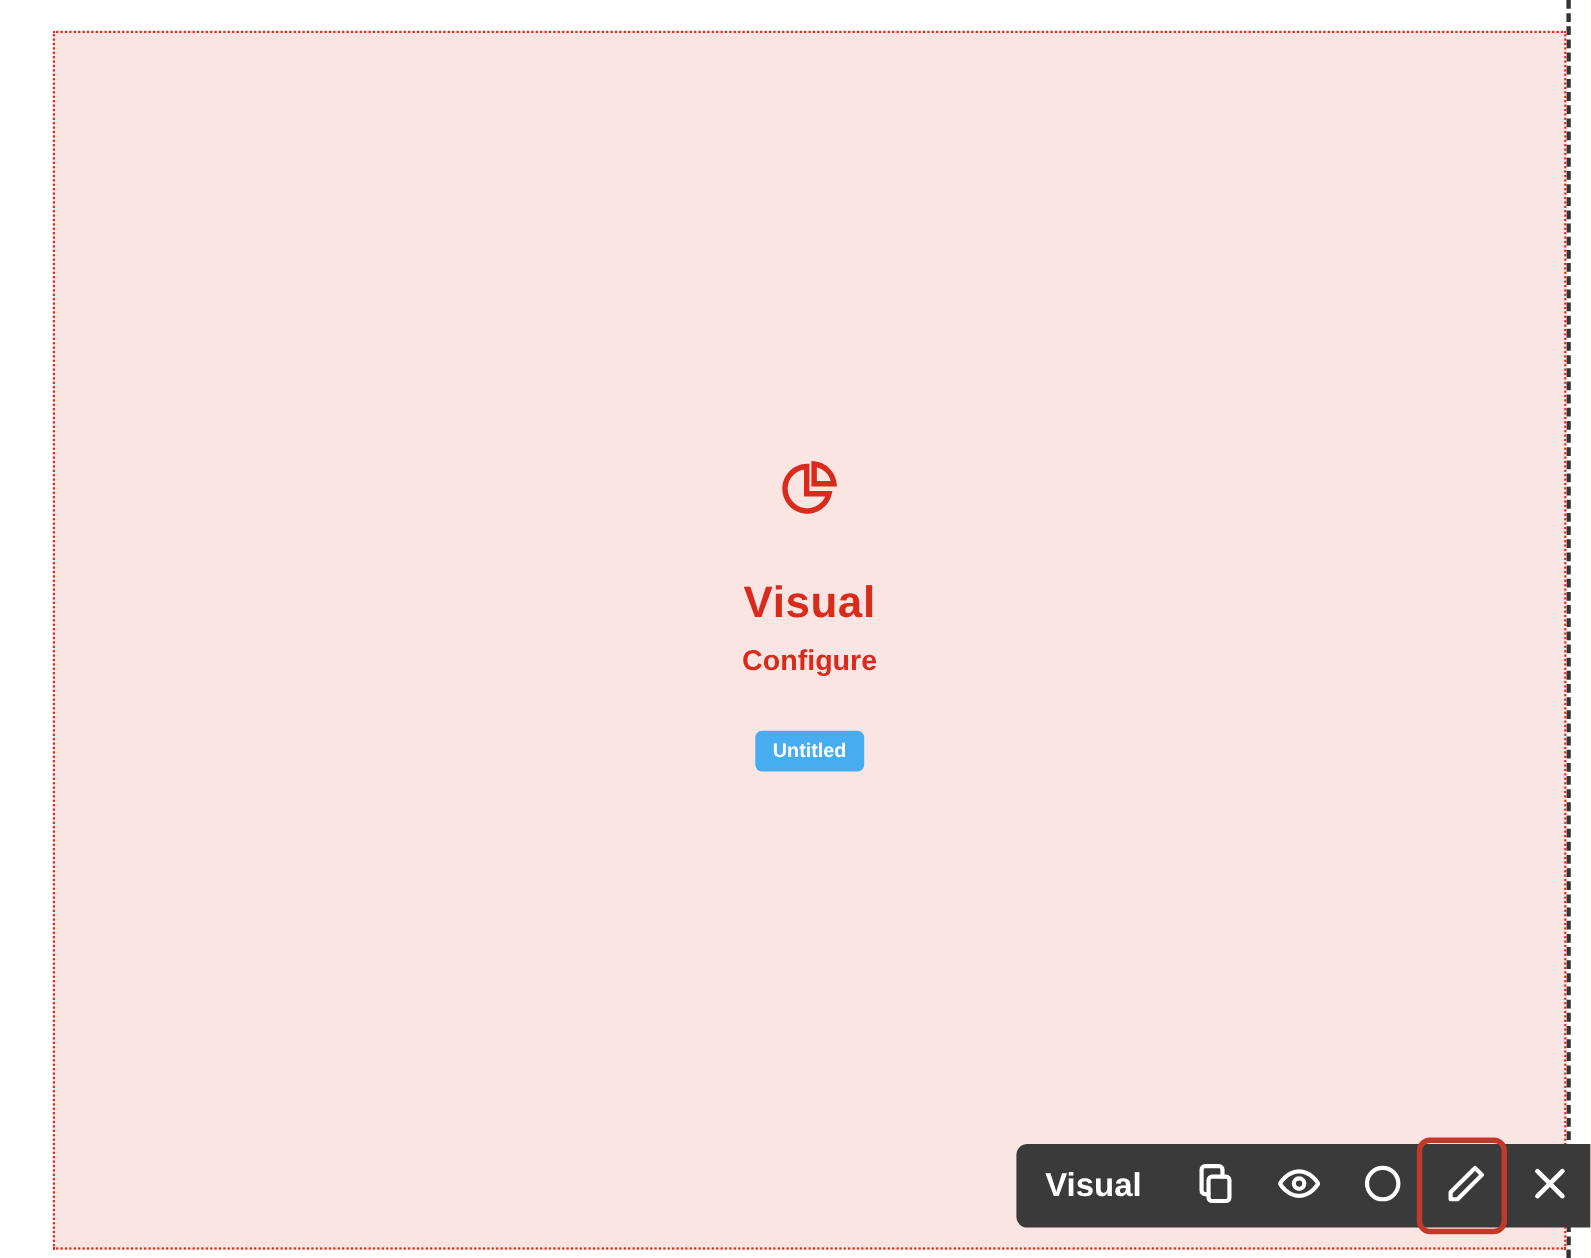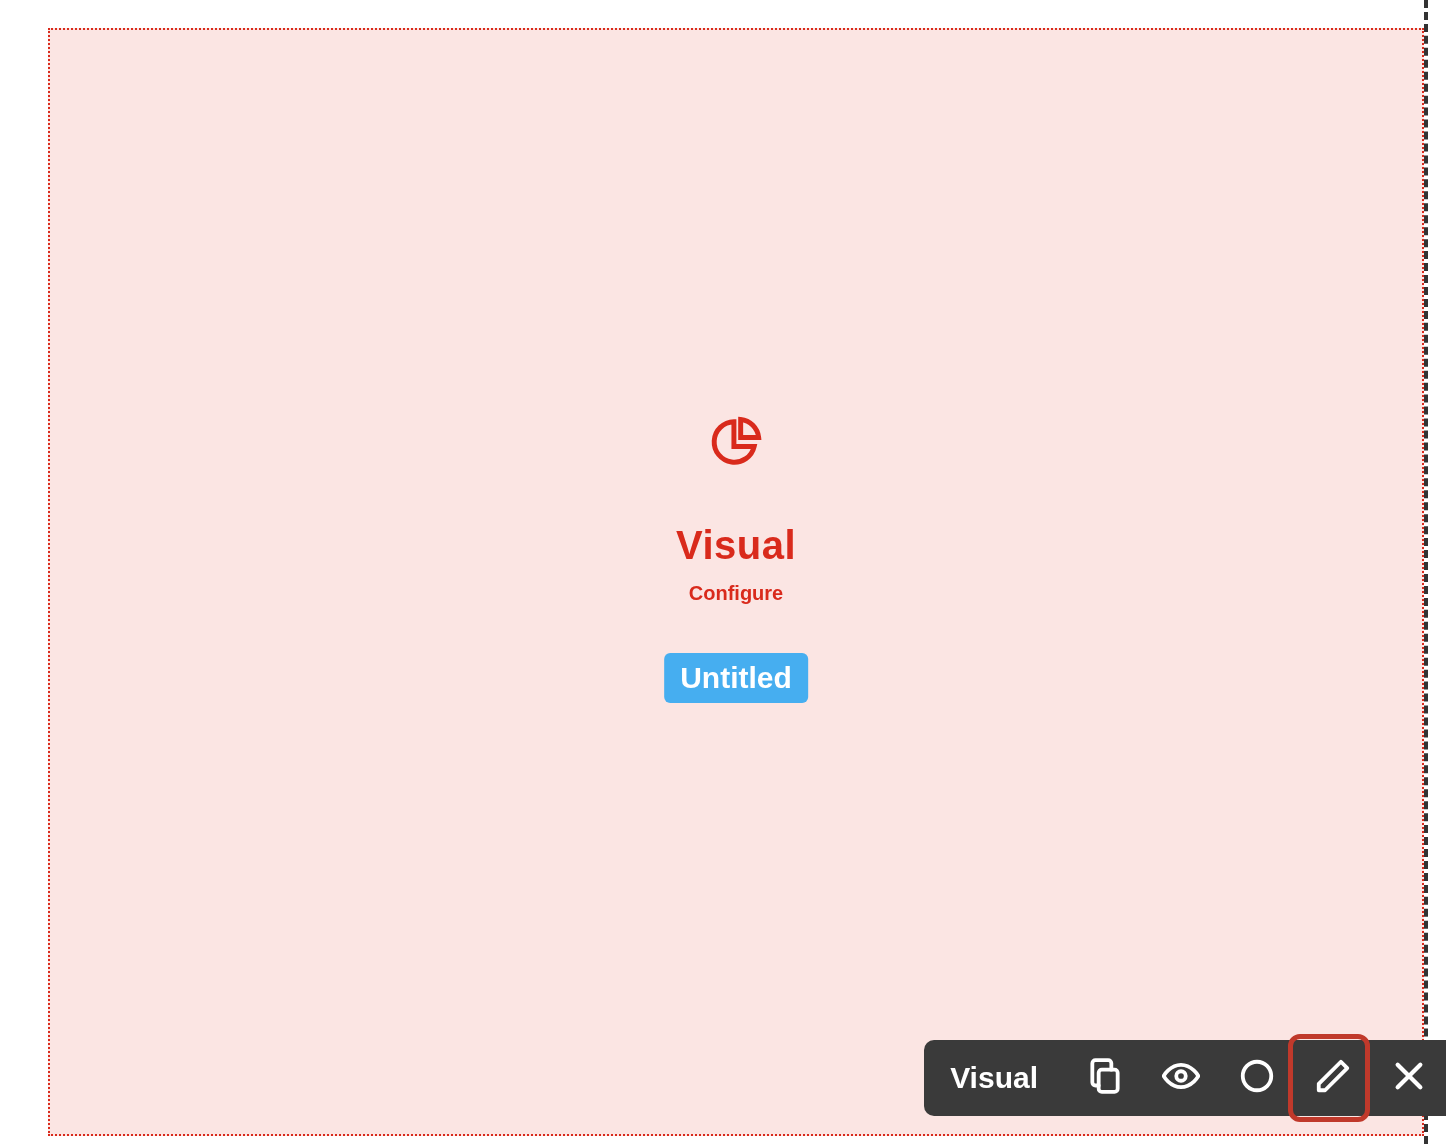--- a/index.html
+++ b/index.html
@@ -55,31 +55,31 @@
   .visual-title {
     margin-top: 50px;
     font-size: 40px;
     font-weight: 700;
     color: #d92a1c;
     letter-spacing: 0.5px;
   }
 
   .configure-link {
     margin-top: 14px;
-    font-size: 20px;
+    font-size: 26px;
     font-weight: 700;
     color: #d92a1c;
     cursor: pointer;
   }
 
   .title-badge {
     margin-top: 48px;
     background: #46aef0;
     color: #ffffff;
-    font-size: 30px;
+    font-size: 18px;
     font-weight: 700;
     padding: 8px 16px;
     border-radius: 6px;
     cursor: pointer;
   }
 
   
   .toolbar {
     position: absolute;
     bottom: 28px;

